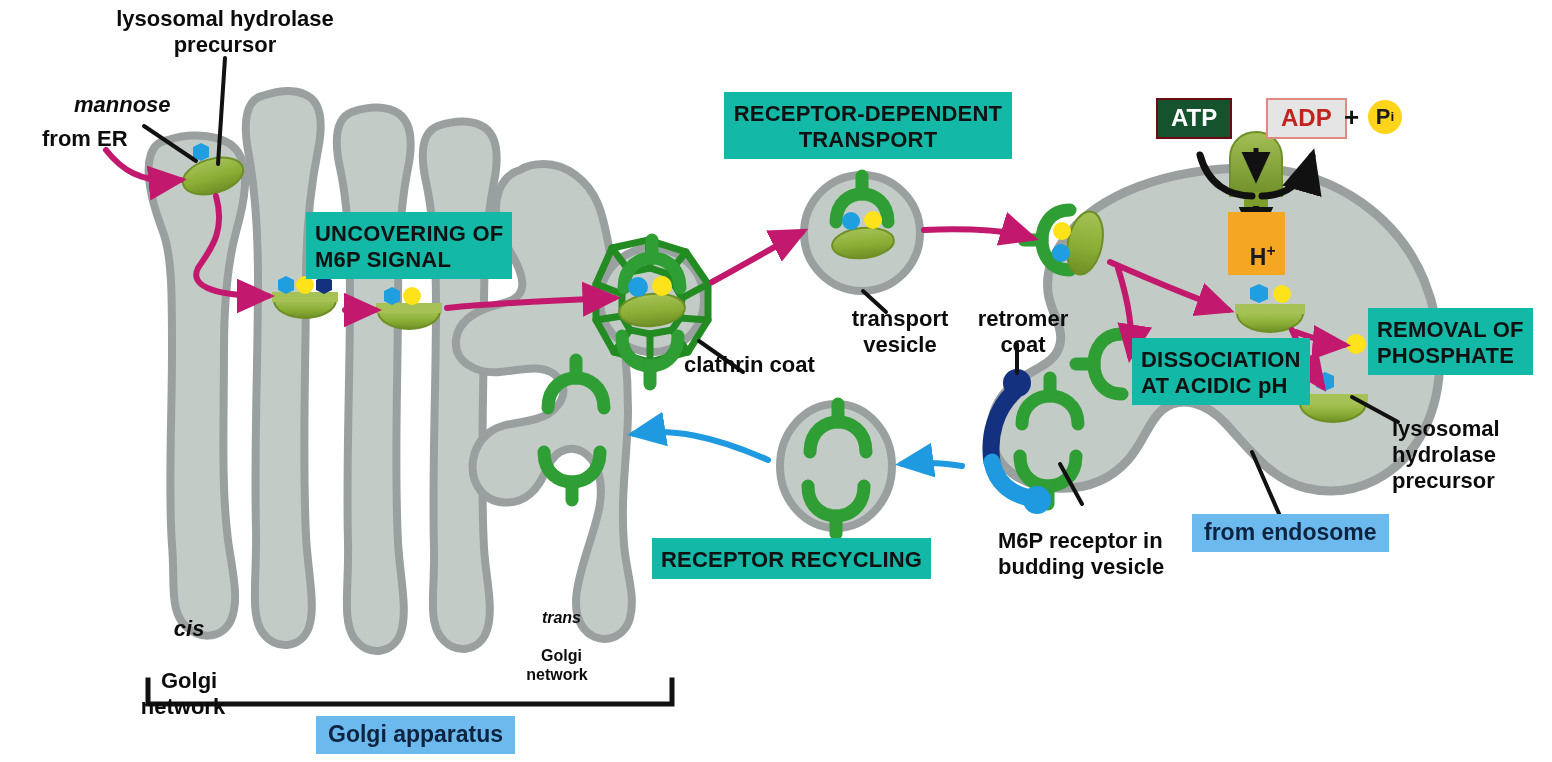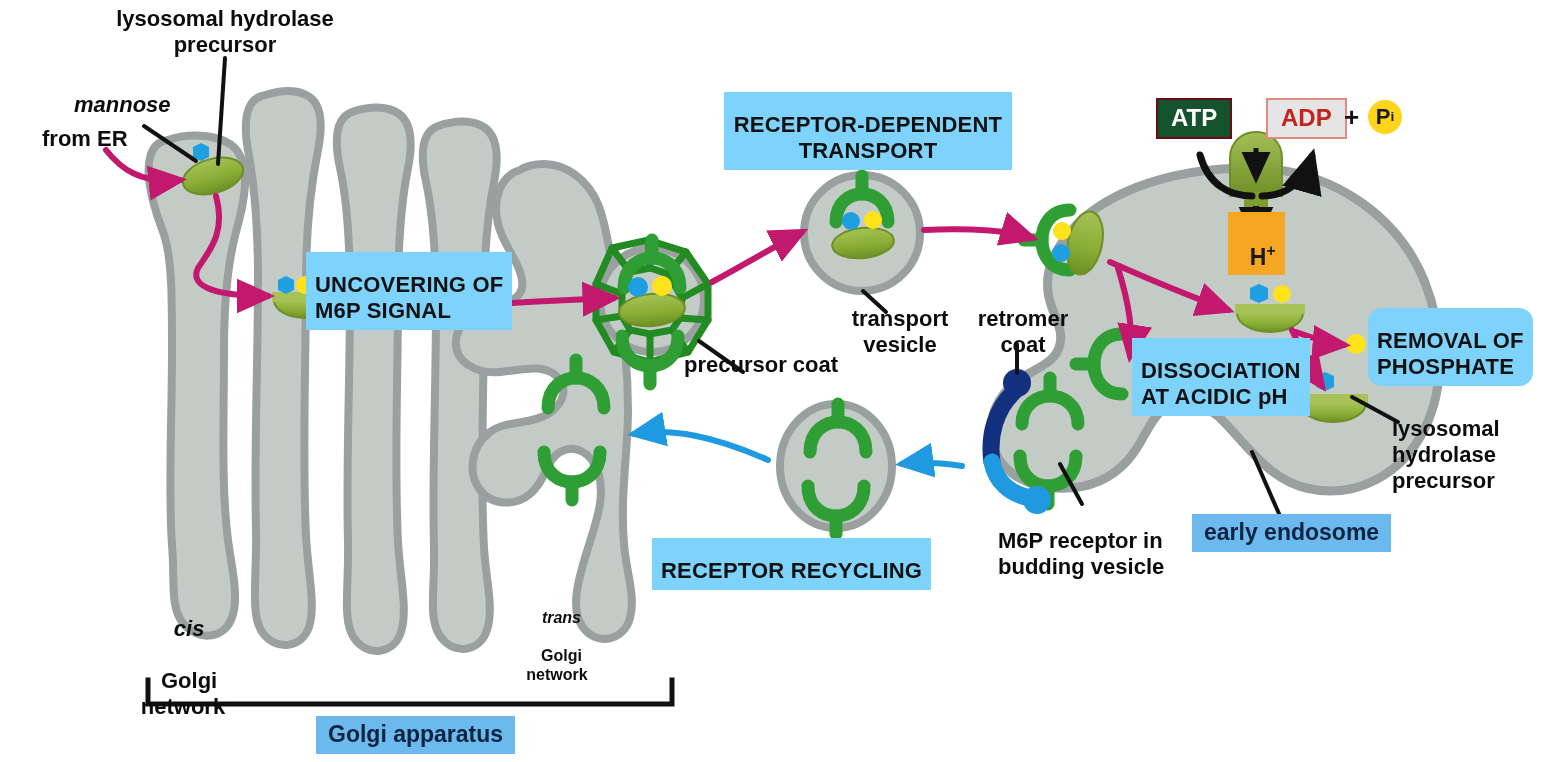--- a/index.html
+++ b/index.html
@@ -7,22 +7,22 @@
   body{
     font-family:"Liberation Sans", sans-serif;
     width:1552px;height:762px;overflow:hidden;position:relative;
   }
   #stage{position:relative;width:1552px;height:762px;background:#fff;}
   svg#scene{position:absolute;left:0;top:0;width:1552px;height:762px;}
 
   
   .lbl{position:absolute;white-space:pre;line-height:1.18;}
   .yellowbox{
-    background:#7dd3fc;color:#111111;font-weight:bold;
-    padding:20px 9px 6px 9px;letter-spacing:.2px;
+    background:#14b8a6;color:#111111;font-weight:bold;
+    padding:9px 9px 6px 9px;letter-spacing:.2px;
   }
   .bluebox{
     background:#6cb9ee;color:#0d2340;font-weight:bold;
     padding:5px 12px 6px 12px;
   }
   .plain{color:#0c0c0c;font-weight:bold;}
   .ital{font-style:italic;}
   .atpbox{
     background:#14532d;color:#ffffff;font-weight:bold;
     padding:4px 13px 5px 13px;border:2px solid #6d0b12;
@@ -348,43 +348,43 @@
     <path d="M1398,422 L1352,397"></path>
     <path d="M1280,516 L1252,452"></path>
   </g>
 
   <g stroke="#111111" stroke-width="5" fill="none" stroke-linecap="square">
     <path d="M148,680 L148,704 L672,704 L672,680"></path>
   </g>
 </svg>
 
 
-<div class="lbl yellowbox" style="left:306px;top:212px;font-size:22px;margin-top:40px;">UNCOVERING OF
+<div class="lbl yellowbox" style="left:306px;top:212px;font-size:22px;">UNCOVERING OF
 M6P SIGNAL</div>
 
 
 <div class="lbl yellowbox" style="left:724px;top:92px;font-size:22px;text-align:center;width:270px;">RECEPTOR-DEPENDENT
 TRANSPORT</div>
 
 <div class="lbl yellowbox" style="left:1132px;top:338px;font-size:22px;">DISSOCIATION
 AT ACIDIC pH</div>
 
-<div class="lbl yellowbox" style="left:1368px;top:308px;font-size:22px;border-radius:14px;">REMOVAL OF
+<div class="lbl yellowbox" style="left:1368px;top:308px;font-size:22px;">REMOVAL OF
 PHOSPHATE</div>
 
 <div class="lbl yellowbox" style="left:652px;top:538px;font-size:22px;">RECEPTOR RECYCLING</div>
 
 <div class="lbl plain" style="left:80px;top:6px;font-size:22px;text-align:center;width:290px;">lysosomal hydrolase
 precursor</div>
 
 <div class="lbl plain" style="left:74px;top:92px;font-size:22px;font-style:italic;">mannose</div>
 
 <div class="lbl plain" style="left:42px;top:126px;font-size:22px;">from ER</div>
 
-<div class="lbl plain" style="left:684px;top:352px;font-size:22px;">precursor coat</div>
+<div class="lbl plain" style="left:684px;top:352px;font-size:22px;">clathrin coat</div>
 
 <div class="lbl plain" style="left:840px;top:306px;font-size:22px;text-align:center;width:120px;">transport
 vesicle</div>
 
 <div class="lbl plain" style="left:968px;top:306px;font-size:22px;text-align:center;width:110px;">retromer
 coat</div>
 
 <div class="lbl plain" style="left:998px;top:528px;font-size:22px;">M6P receptor in
 budding vesicle</div>
 
@@ -399,21 +399,21 @@
 </div>
 
 <div class="lbl plain" style="left:502px;top:590px;font-size:16px;text-align:center;width:110px;">
   <span class="ital">trans</span><br>
   <span style="white-space:pre;">Golgi
 network</span>
 </div>
 
 <div class="lbl bluebox" style="left:316px;top:716px;font-size:23px;">Golgi apparatus</div>
 
-<div class="lbl bluebox" style="left:1192px;top:514px;font-size:23px;">early endosome</div>
+<div class="lbl bluebox" style="left:1192px;top:514px;font-size:23px;">from endosome</div>
 
 <div class="lbl atpbox" style="left:1156px;top:98px;font-size:24px;">ATP</div>
 
 <div class="lbl adpbox" style="left:1266px;top:98px;font-size:24px;">ADP</div>
 
 <div class="lbl plusmark" style="left:1344px;top:102px;font-size:26px;">+</div>
 
 <div class="lbl picircle" style="left:1368px;top:100px;font-size:22px;">
   <span>P</span><sub>i</sub>
 </div>

